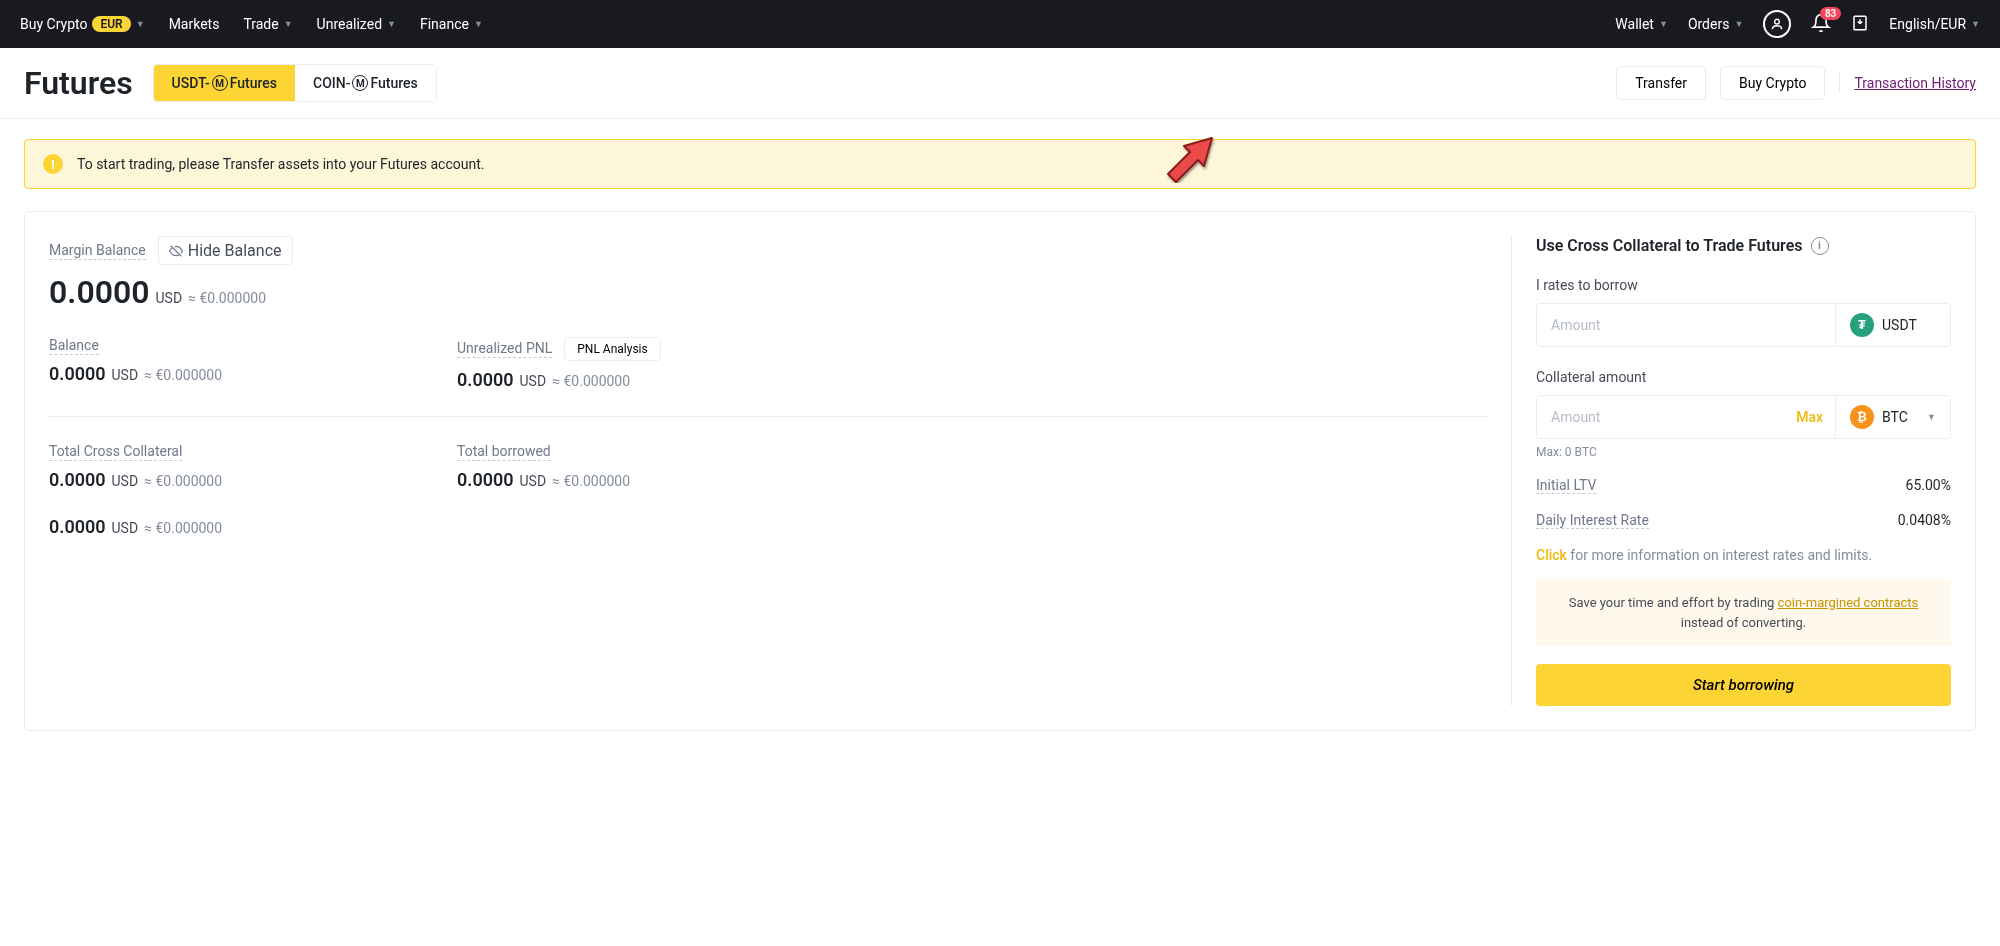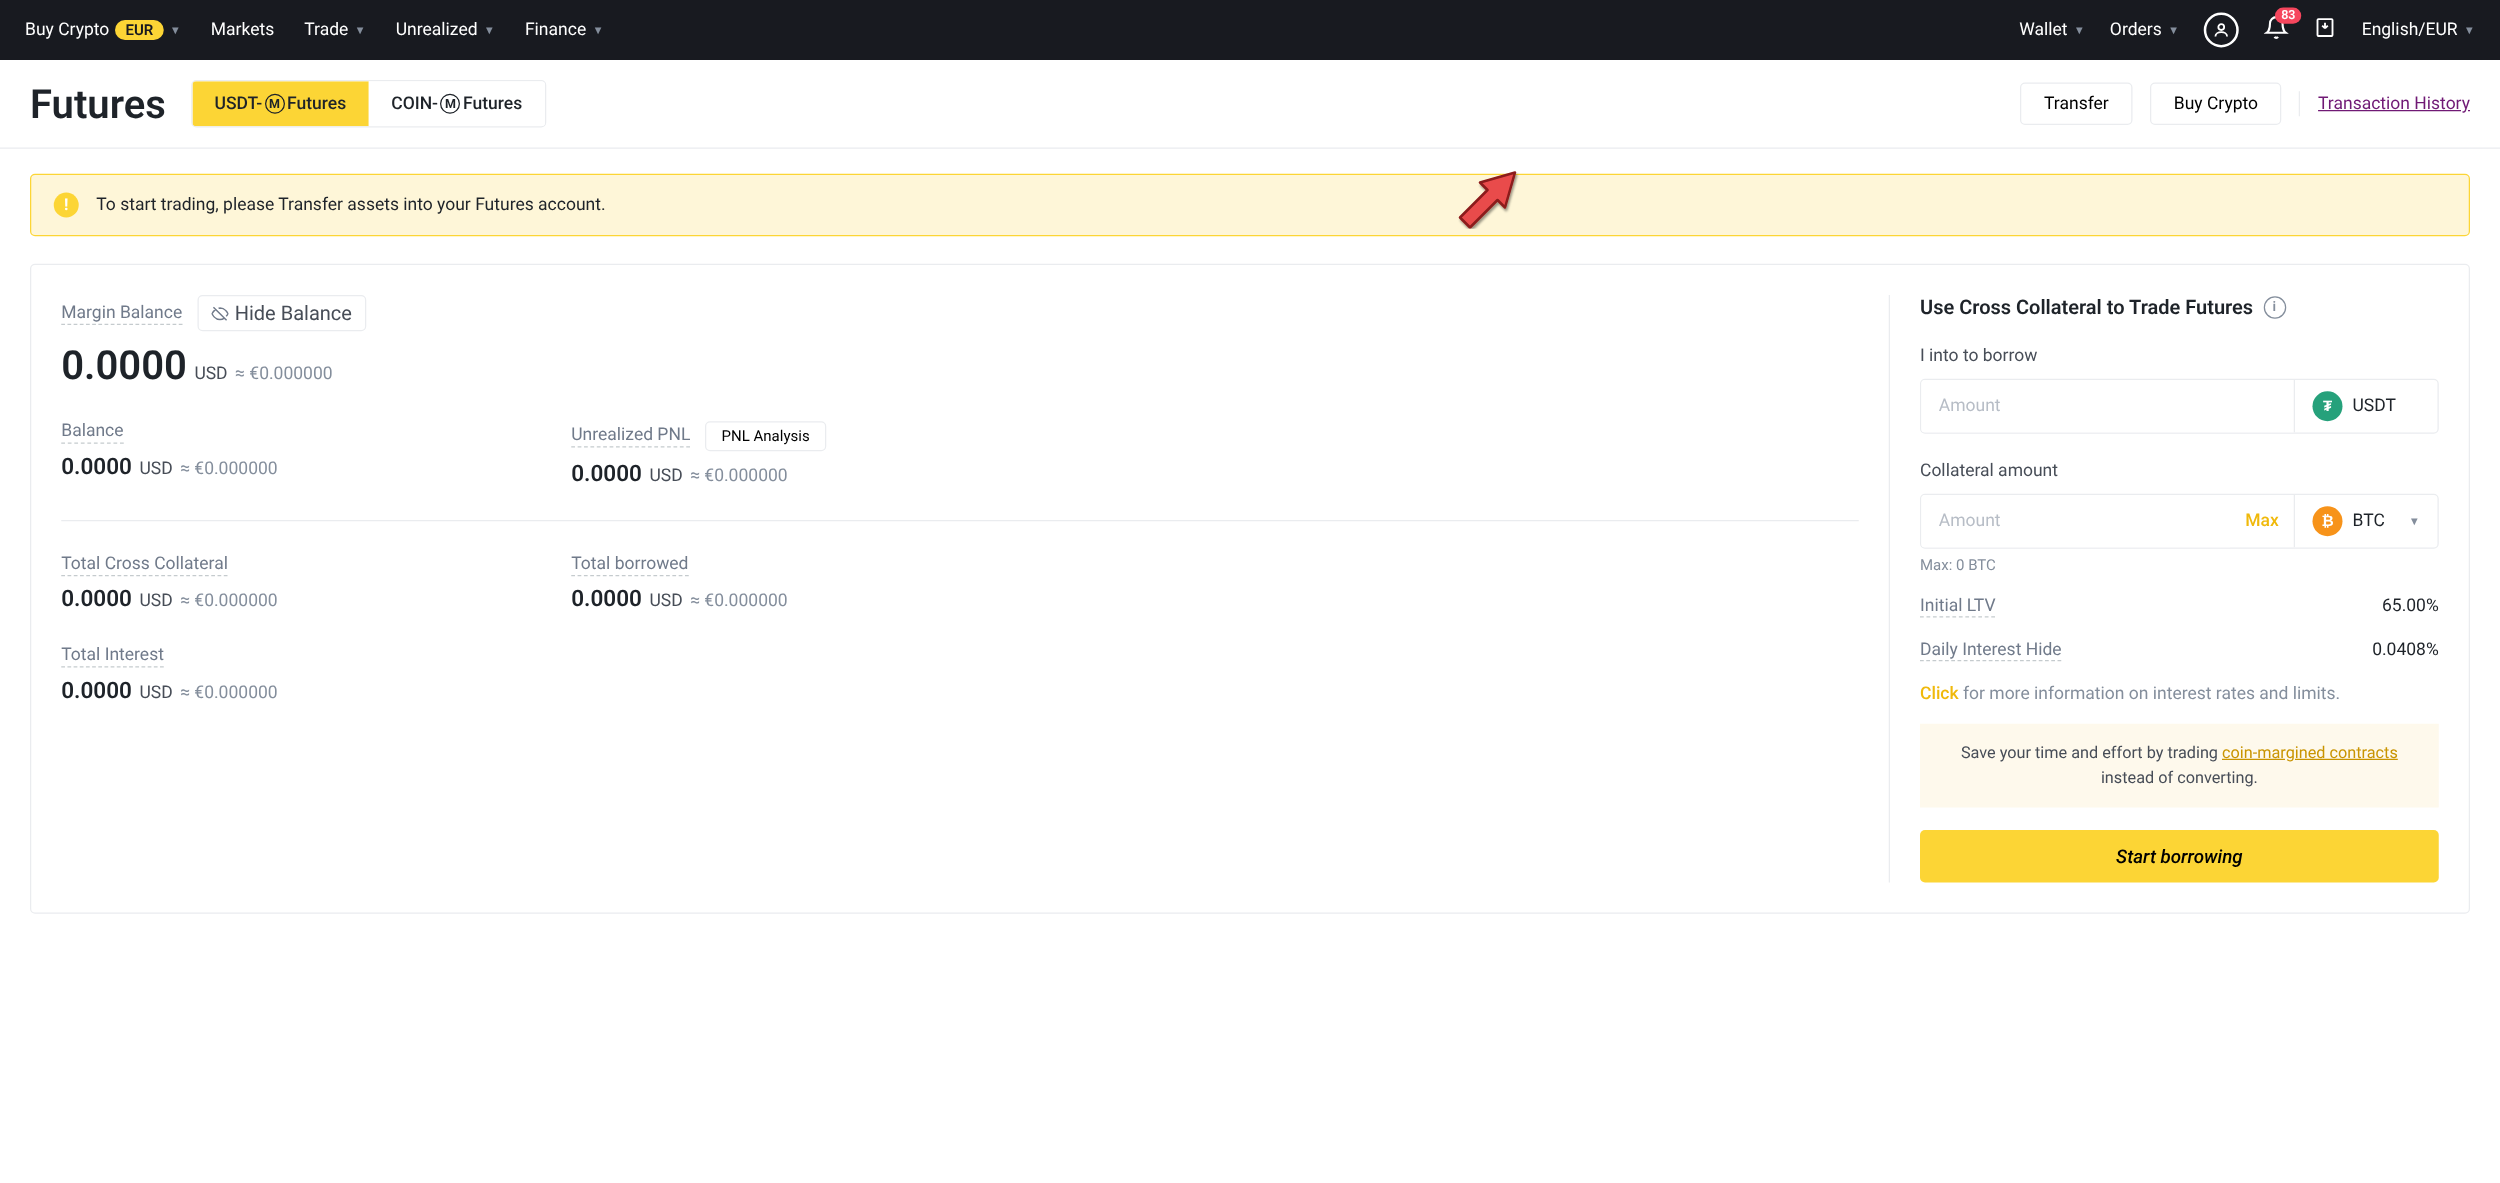--- a/index.html
+++ b/index.html
@@ -236,39 +236,36 @@
             </div>
           <div class="stat-value">
             <span class="stat-med">0.0000</span>
             <span class="stat-cur">USD</span>
             <span class="stat-approx">≈ €0.000000</span>
           </div>
         </div>
       </div>
 
       <div class="stat-block">
-        <div class="stat-label-row">
-            <span class="stat-label">Total Interest</span>
-          </div>
         <div class="stat-value">
           <span class="stat-med">0.0000</span>
           <span class="stat-cur">USD</span>
           <span class="stat-approx">≈ €0.000000</span>
         </div>
       </div>
 
     </div>
 
     <div class="right-col">
       <div class="panel-title">
         <span>Use Cross Collateral to Trade Futures</span>
         <span class="info-icon">i</span>
       </div>
 
-      <div class="field-label">I into to borrow</div>
+      <div class="field-label">I rates to borrow</div>
       <div class="input-group">
         <input class="input-amount" placeholder="Amount" style="">
         <div class="currency-select">
           <span class="coin-icon usdt-bg">₮</span>
           <span>USDT</span>
         </div>
       </div>
 
       <div class="field-label" style="margin-top:22px">Collateral amount</div>
       <div class="input-group">
@@ -280,21 +277,21 @@
           <span class="caret" style="margin-left:auto">▼</span>
         </div>
       </div>
       <div class="helper-text">Max: 0 BTC</div>
 
       <div class="kv-row">
         <span class="k">Initial LTV</span>
         <span>65.00%</span>
       </div>
       <div class="kv-row">
-        <span class="k">Daily Interest Hide</span>
+        <span class="k">Daily Interest Rate</span>
         <span>0.0408%</span>
       </div>
 
       <div class="info-text">
         <span class="link-yellow2">Click</span><span> for more information on interest rates and limits.</span>
       </div>
 
       <div class="save-note">
         <span>Save your time and effort by trading </span><a>coin-margined contracts</a><span> instead of converting.</span>
       </div>

